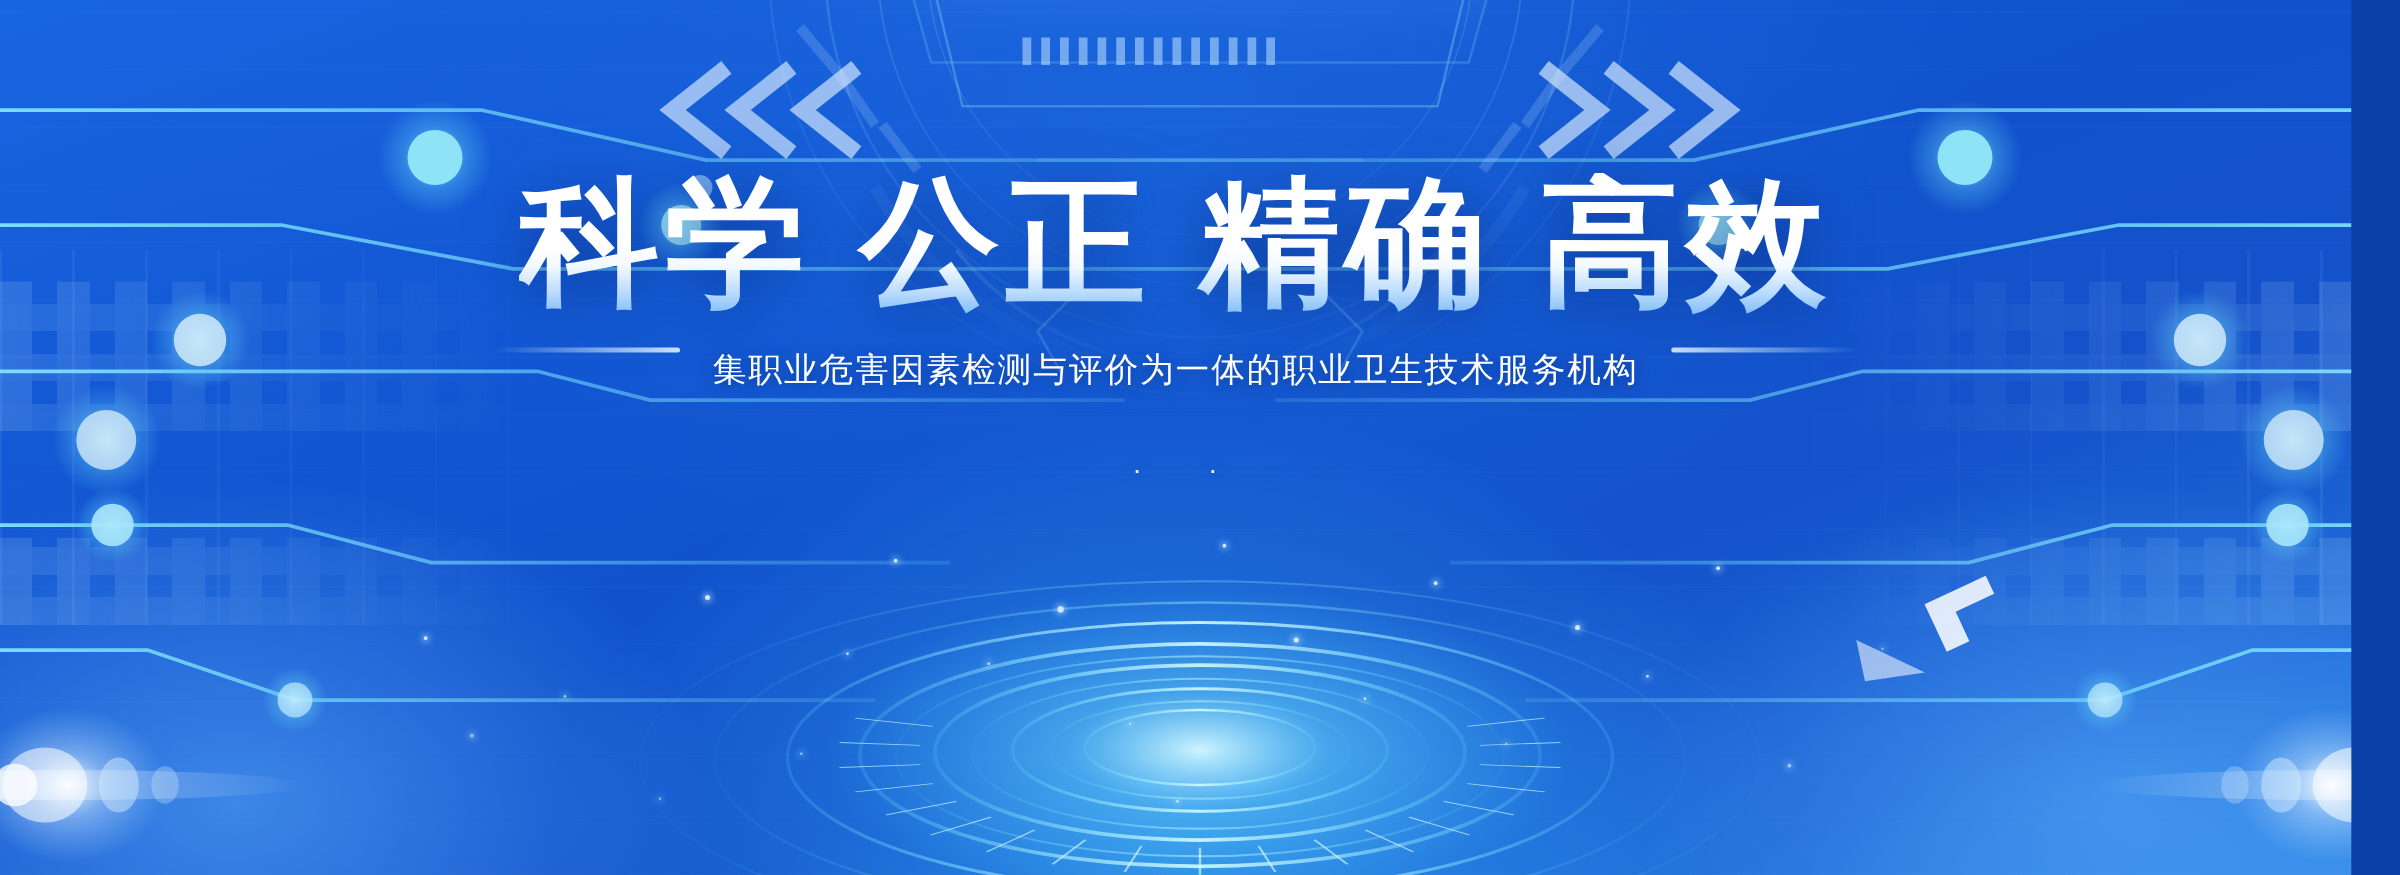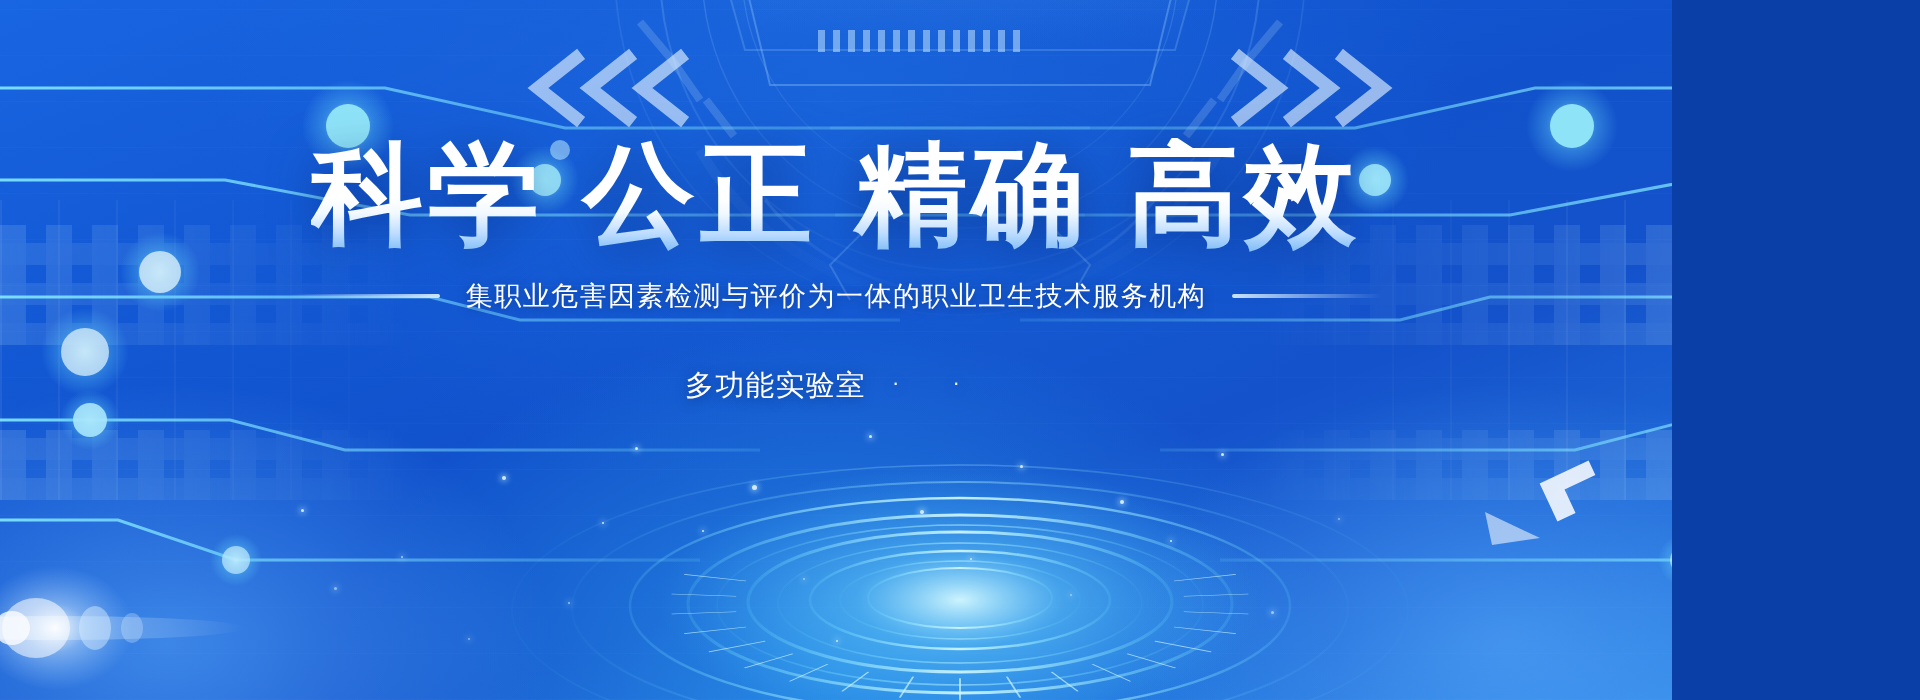--- a/index.html
+++ b/index.html
@@ -2,21 +2,21 @@
 <html><head>
 <meta charset="utf-8">
 <title>Banner</title>
 <style>
   * { margin:0; padding:0; box-sizing:border-box; }
   html,body { width:1920px; height:700px; overflow:hidden; background:#0b3fa8; }
   body { font-family:"Liberation Sans", sans-serif; }
 
   .banner{
     position:relative;
-    width:1672px; height:700px;
+    width:1881px; height:700px;
     overflow:hidden;
     background:
       radial-gradient(ellipse 620px 420px at 10% 92%, rgba(96,178,255,0.55) 0%, rgba(96,178,255,0) 62%),
       radial-gradient(ellipse 620px 420px at 90% 92%, rgba(96,178,255,0.50) 0%, rgba(96,178,255,0) 62%),
       radial-gradient(ellipse 760px 520px at 50% 96%, rgba(60,200,255,0.42) 0%, rgba(60,200,255,0) 66%),
       radial-gradient(ellipse 900px 600px at 50% 12%, rgba(30,110,225,0.55) 0%, rgba(20,85,205,0) 70%),
       linear-gradient(160deg,#1966e2 0%,#1358d4 26%,#1152cc 48%,#1452cb 66%,#1f6ad8 86%,#2f86e6 100%);
   }
 
   
@@ -51,21 +51,21 @@
     font-weight:700;
     letter-spacing:.045em;
     white-space:nowrap;
     background:linear-gradient(180deg,#ffffff 0%,#ffffff 52%,#f2f9ff 66%,#bcdcff 84%,#7fbcf6 100%);
     -webkit-background-clip:text;background-clip:text;
     -webkit-text-fill-color:transparent;color:transparent;
     filter:drop-shadow(0 6px 22px rgba(5,40,120,.55));
   }
   .title .sp{display:inline-block;width:.34em;}
 
-  .subrow{margin-top:26px;display:flex;align-items:center;gap:26px;}
+  .subrow{margin-top:26px;display:flex;align-items:flex-start;gap:26px;}
   .rule{height:4px;width:150px;border-radius:2px;}
   .rule.l{background:linear-gradient(90deg,rgba(255,255,255,0) 0%,rgba(214,236,255,.95) 100%);}
   .rule.r{background:linear-gradient(270deg,rgba(255,255,255,0) 0%,rgba(214,236,255,.95) 100%);}
   .subtitle{
     font-size:27px;font-weight:400;color:#ffffff;letter-spacing:.055em;white-space:nowrap;
     text-shadow:0 2px 10px rgba(4,36,110,.55);
   }
 
   .taglines{margin-top:52px;display:flex;align-items:center;white-space:nowrap;
     font-size:29px;color:#ffffff;letter-spacing:.04em;
@@ -352,19 +352,18 @@
       <span>科学</span><span class="sp"></span><span>公正</span><span class="sp"></span><span>精确</span><span class="sp"></span><span>高效</span>
     </div>
 
     <div class="subrow">
       <span class="rule l"></span>
       <span class="subtitle">集职业危害因素检测与评价为一体的职业卫生技术服务机构</span>
       <span class="rule r"></span>
     </div>
 
     <div class="taglines">
-      <span>多功能实验室</span>
       <span class="dot">·</span>
       <span class="dot">·</span>
     </div>
 
   </div>
 </div>
 
 </body></html>

